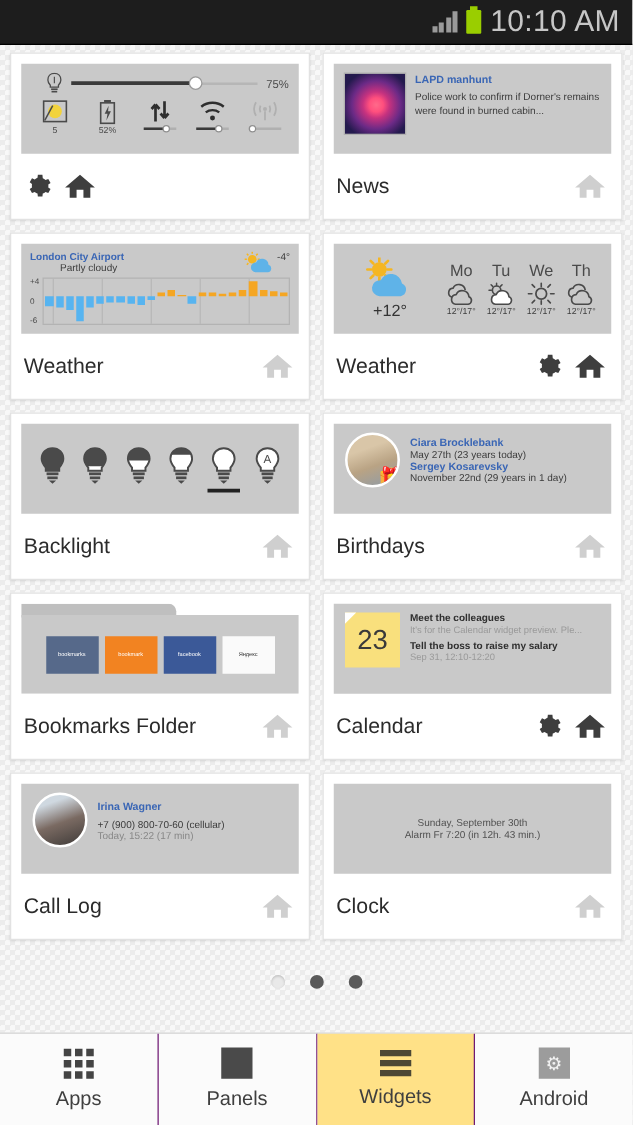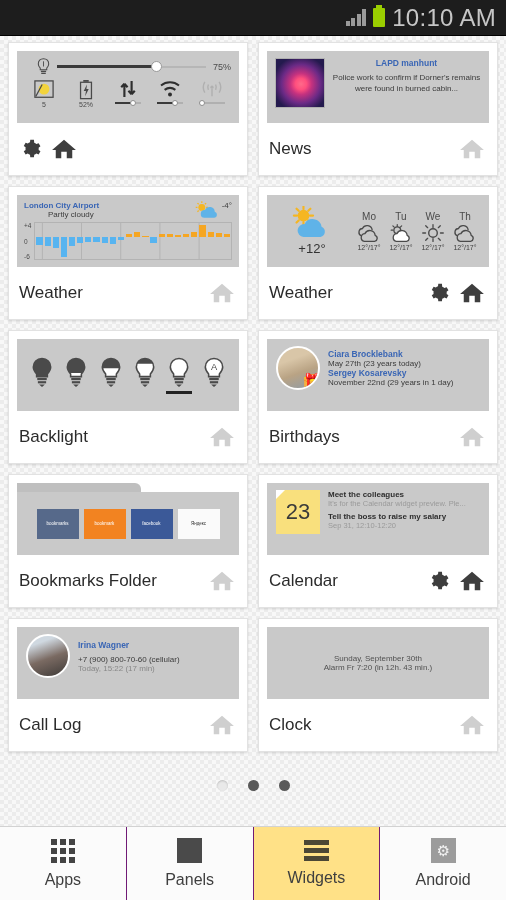--- a/index.html
+++ b/index.html
@@ -78,21 +78,21 @@
   .mini.off .mk { left: 0; }
 
   
   .news { display: flex; gap: 7px; padding: 7px 8px; }
   .news-thumb {
     width: 50px; height: 50px; flex: none; border: 1px solid #b0b0b0;
     background:
       radial-gradient(circle at 52% 52%, #ff6a8a 0%, #ff4f7e 16%, #c6327f 30%, #6b2a86 55%, #241a4e 80%),
       linear-gradient(115deg, #2a2250, #171038);
   }
-  .news-txt { min-width: 0; text-align: center; }
+  .news-txt { min-width: 0; }
   .news-h { font-size: 8.5px; color: #3a66b5; font-weight: bold; margin-bottom: 5px; }
   .news-b { font-size: 8px; color: #3b3b3b; line-height: 1.35; }
 
   
   .w1 { padding: 6px 7px; height: 100%; }
   .w1-head { display: flex; justify-content: space-between; align-items: flex-start; gap: 28px; }
   .w1-place { font-size: 8px; color: #3a66b5; font-weight: bold; }
   .w1-cond { font-size: 8px; color: #3d3d3d; margin-left: 24px; }
   .w1-temp { font-size: 8px; color: #3d3d3d; }
   .chartwrap { display: flex; gap: 3px; margin-top: 3px; }
@@ -105,21 +105,21 @@
   }
   .bars { position: absolute; inset: 0; display: flex; align-items: center; gap: 1px; padding: 0 2px; }
   .bars span { flex: 1; display: block; }
 
   
   .w2 { display: flex; align-items: center; padding: 6px 8px; height: 100%; gap: 4px; }
   .w2-now { display: flex; flex-direction: column; align-items: center; width: 74px; }
   .w2-temp { font-size: 13px; color: #333; margin-top: 3px; }
   .w2-days { display: flex; flex: 1; justify-content: space-around; }
   .w2-day { display: flex; flex-direction: column; align-items: center; gap: 1px; }
-  .w2-dn { font-size: 10px; color: #4a4a4a; }
+  .w2-dn { font-size: 13px; color: #4a4a4a; }
   .w2-dt { font-size: 7px; color: #3d3d3d; }
 
   
   .bl { display: flex; justify-content: space-around; align-items: center; height: 100%; padding: 0 8px; }
   .bl-item { display: flex; flex-direction: column; align-items: center; gap: 3px; }
   .bl-underline { width: 26px; height: 3px; background: #222; }
   .bl-underline.hide { background: transparent; }
 
   
   .person { display: flex; gap: 8px; padding: 7px 9px; align-items: center; }

